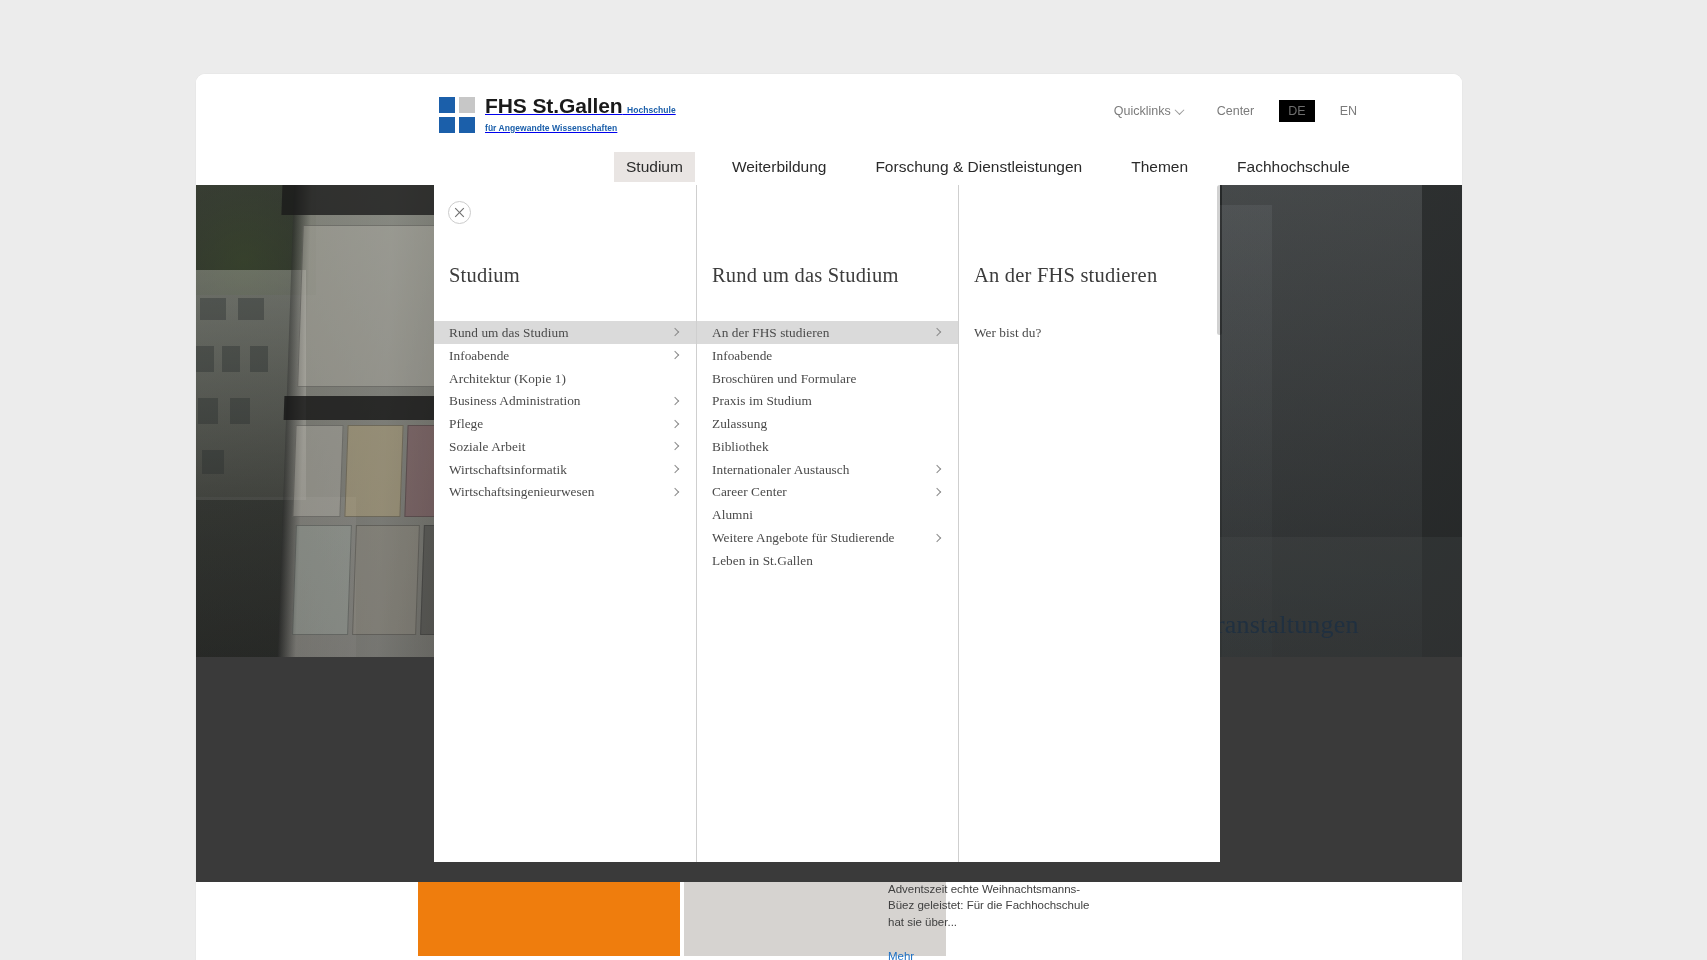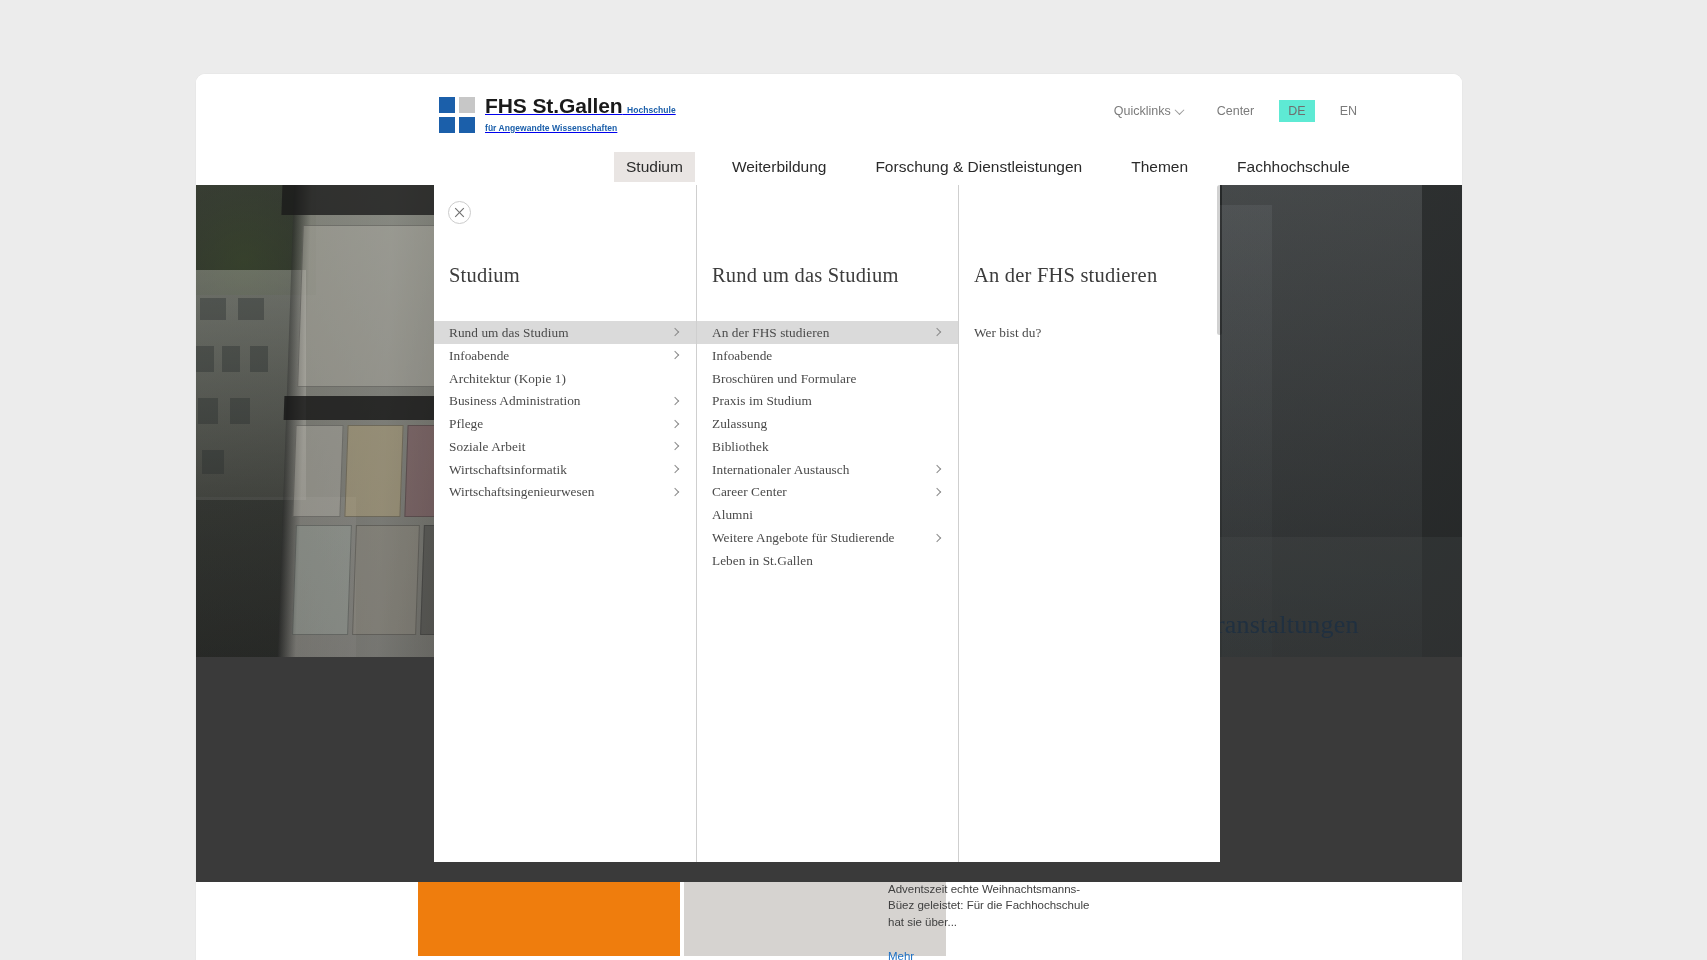--- a/index.html
+++ b/index.html
@@ -93,21 +93,21 @@
   #meta-nav .meta-item {
     padding: 4px 9px;
     color: #7b7b7b;
     text-decoration: none;
     white-space: nowrap;
     display: flex;
     align-items: center;
     gap: 5px;
   }
   #meta-nav .meta-item.active {
-    background: #5eead4;
+    background: #000000;
     color: #6f6f6f;
   }
   .chev-down {
     display: inline-block;
     width: 7px; height: 7px;
     border-right: 1.4px solid #9a9a9a;
     border-bottom: 1.4px solid #9a9a9a;
     transform: rotate(45deg) translate(-1px,-1px);
   }
 

